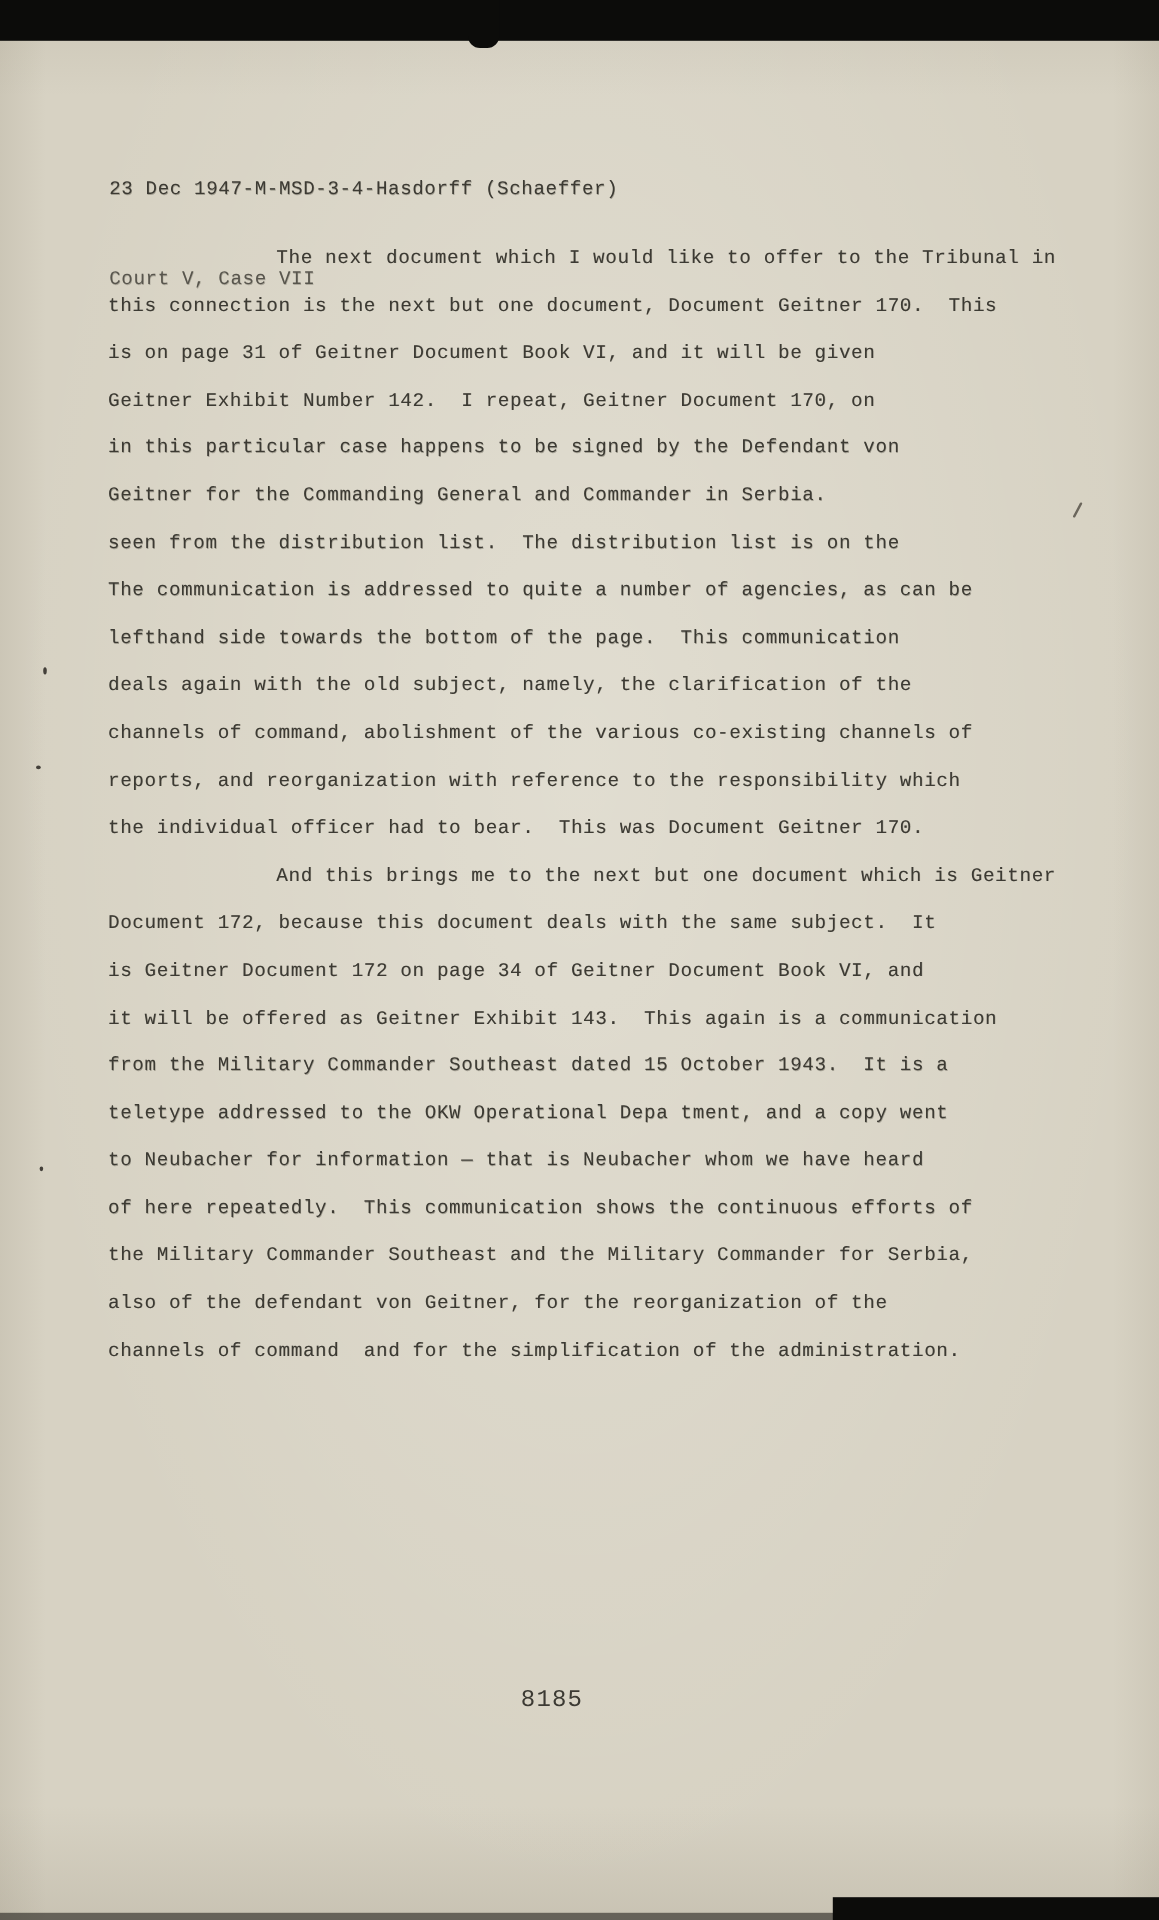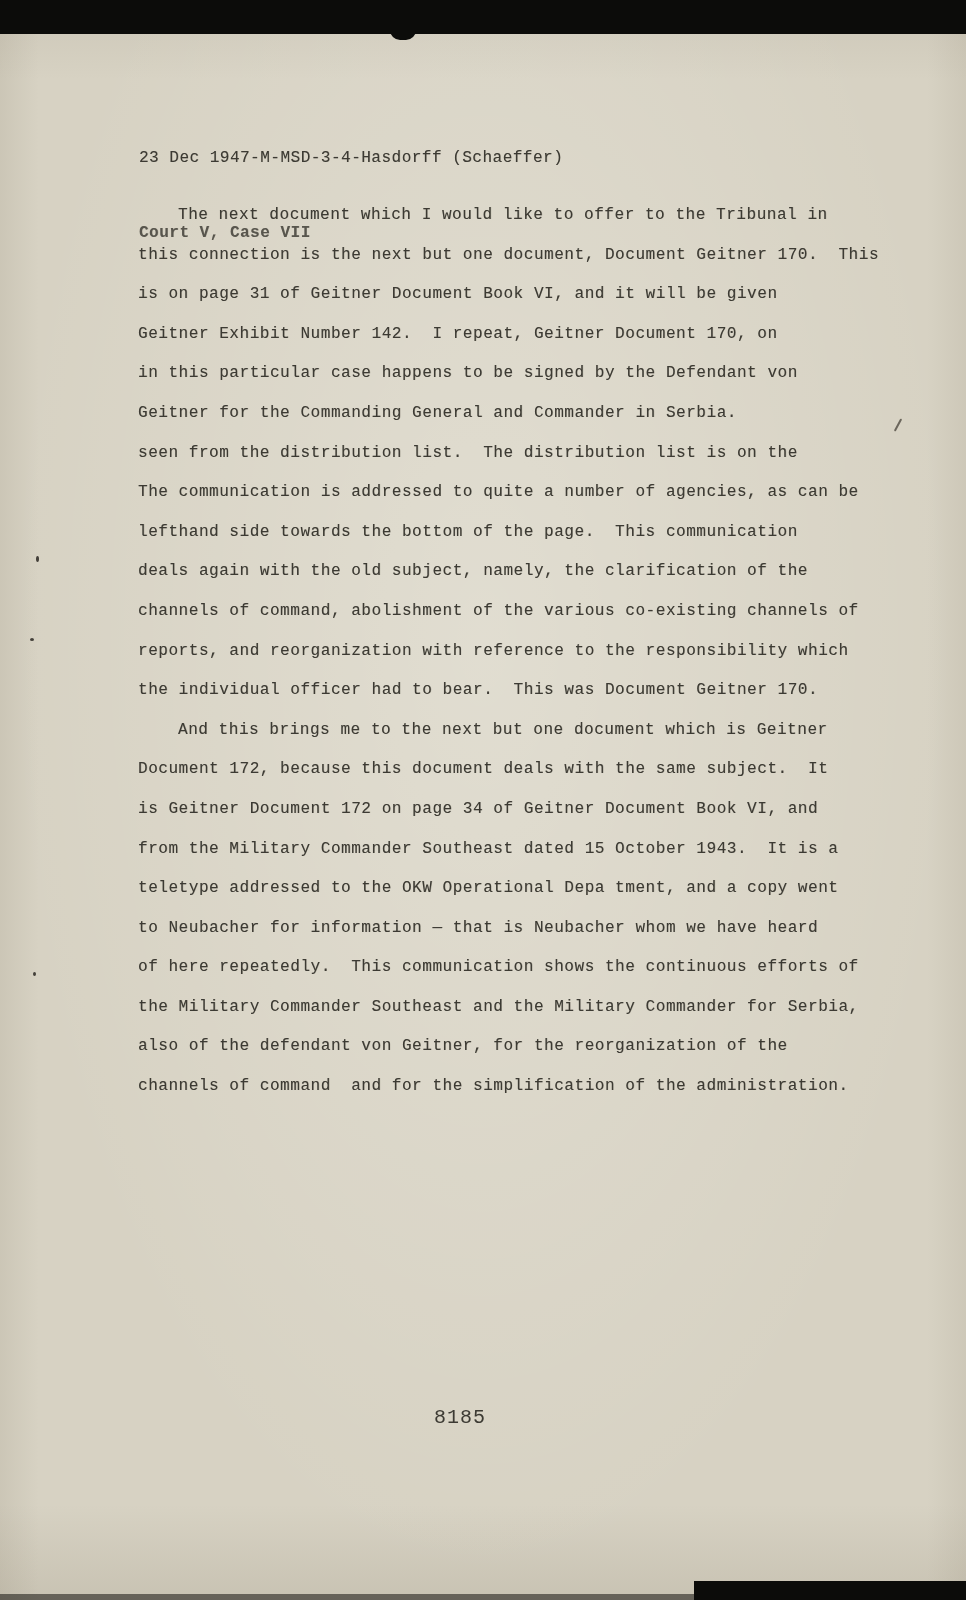--- a/index.html
+++ b/index.html
@@ -51,37 +51,36 @@
   }
   .header {
     position: absolute;
     top: 96px;
     left: 91px;
     font-size: 16px;
     letter-spacing: 0.5px;
     line-height: 25px;
     white-space: pre;
   }
-  .header .faded { opacity: 0.82; font-weight: bold; }
+  .header .faded { opacity: 0.82; }
   .body-text {
     position: absolute;
     top: 196px;
     left: 90px;
     width: 790px;
     font-size: 16px;
     letter-spacing: 0.55px;
     line-height: 39.6px;
   }
   .para { margin: 0; }
   .line {
     white-space: pre;
     text-shadow: 0.4px 0.3px 0.4px rgba(60,56,46,0.35);
-    margin-left: 48px;
   }
-  .line.indent { padding-left: 40px; }
+  .line.indent { padding-left: 40px; text-align: right; }
   .page-number {
     position: absolute;
     top: 1406px;
     left: 0;
     width: 920px;
     text-align: center;
     font-size: 20px;
     letter-spacing: 1px;
   }
   .speck {
@@ -121,20 +120,21 @@
       <div class="line">deals again with the old subject, namely, the clarification of the</div>
       <div class="line">channels of command, abolishment of the various co-existing channels of</div>
       <div class="line">reports, and reorganization with reference to the responsibility which</div>
       <div class="line">the individual officer had to bear.  This was Document Geitner 170.</div>
     </div>
 
     <div class="para">
       <div class="line indent">And this brings me to the next but one document which is Geitner</div>
       <div class="line">Document 172, because this document deals with the same subject.  It</div>
       <div class="line">is Geitner Document 172 on page 34 of Geitner Document Book VI, and</div>
+      <div class="line">it will be offered as Geitner Exhibit 143.  This again is a communication</div>
       <div class="line">from the Military Commander Southeast dated 15 October 1943.  It is a</div>
       <div class="line">teletype addressed to the OKW Operational Depa tment, and a copy went</div>
       <div class="line">to Neubacher for information — that is Neubacher whom we have heard</div>
       <div class="line">of here repeatedly.  This communication shows the continuous efforts of</div>
       <div class="line">the Military Commander Southeast and the Military Commander for Serbia,</div>
       <div class="line">also of the defendant von Geitner, for the reorganization of the</div>
       <div class="line">channels of command  and for the simplification of the administration.</div>
     </div>
 
   </div>

